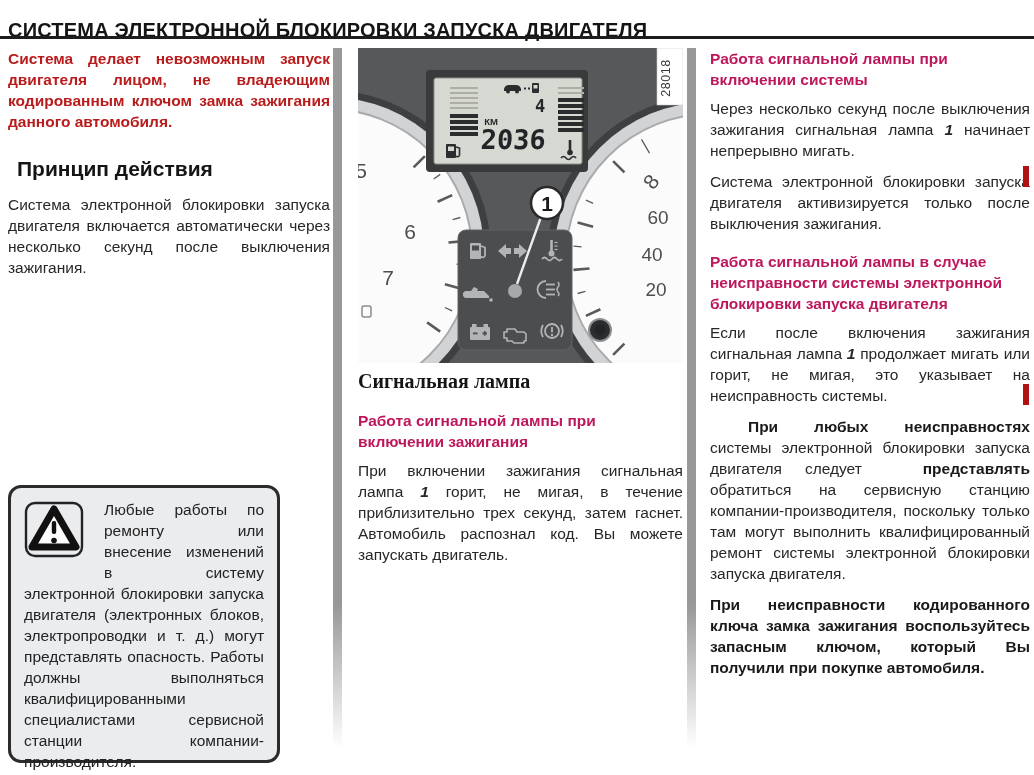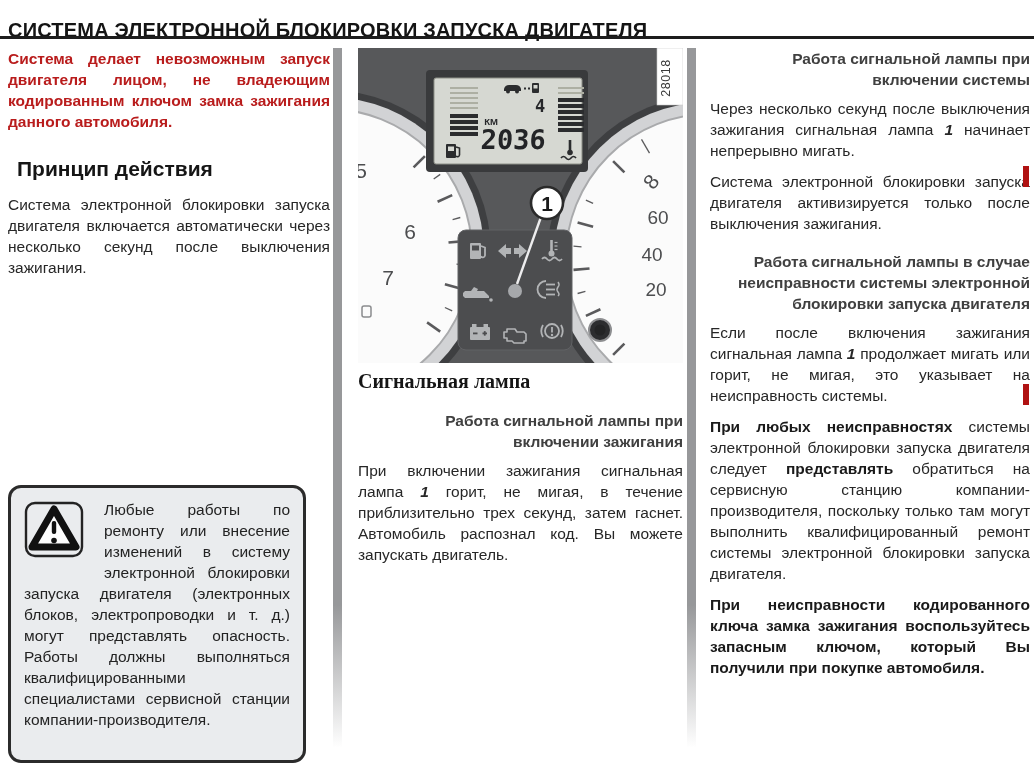--- a/index.html
+++ b/index.html
@@ -16,35 +16,35 @@
   #col1 { left:8px;   width:322px; }
   #col3 { left:710px; width:320px; }
   #col2text { position:absolute; left:358px; top:368px; width:325px;
               font-size:15.5px; line-height:21px; text-align:justify; color:#272727; }
   #col2text p { margin:0 0 10px 0; }
 
   .h1  { font-size:21px; font-weight:bold; color:#151515; text-align:left;
          margin:25px 0 13px 9px; line-height:24px; }
   .caption-h { font-size:20px; font-weight:bold; color:#151515; text-align:left;
          margin:2px 0 11px 0; line-height:23px;font-family:Liberation Serif, serif; }
-  .sub { font-weight:bold; color:#404040; text-align:right; margin:17px 0 8px 0; }
+  .sub { font-weight:bold; color:#be185d; text-align:left; margin:17px 0 8px 0; }
   .col .sub:first-child, #col3 .sub:first-child { margin-top:0; }
   .bold-intro { font-weight:bold; color:#b91c1c; }
   .bold-para  { font-weight:bold; color:#1a1a1a; }
   .num { font-weight:bold; font-style:italic; }
-  b.inb { color:#1a1a1a; }
+  b.inb { color:#1a1a1a;margin-left:38px; }
 
   .sep { position:absolute; top:48px; width:9px; height:714px;
          background:linear-gradient(to bottom,#97989a 0%, #97989a 78%, rgba(151,152,154,0) 98%); }
   #sep1 { left:333px; }
   #sep2 { left:687px; }
 
   #figure { position:absolute; left:358px; top:48px; width:325px; height:315px; }
 
-  .warnbox { position:absolute; left:8px; top:485px; width:298px; height:278px;
+  .warnbox { position:absolute; left:8px; top:485px; width:272px; height:278px;
              box-sizing:border-box; border:3px solid #2b2b2b; border-radius:13px;
              background:#eaecee; padding:11px 13px; font-size:15.5px; line-height:21px;
              text-align:justify; color:#232323; }
   .warn-icon-wrap { float:left; width:72px; height:82px; margin:2px 8px 0 0; }
 
   .redmark { position:absolute; width:6px; height:21px; background:#b01212; }
   #redmark1 { left:1023px; top:166px; }
   #redmark2 { left:1023px; top:384px; }
 
   .lcd-digits { font-family:"DejaVu Sans Mono", monospace; font-weight:bold; }

